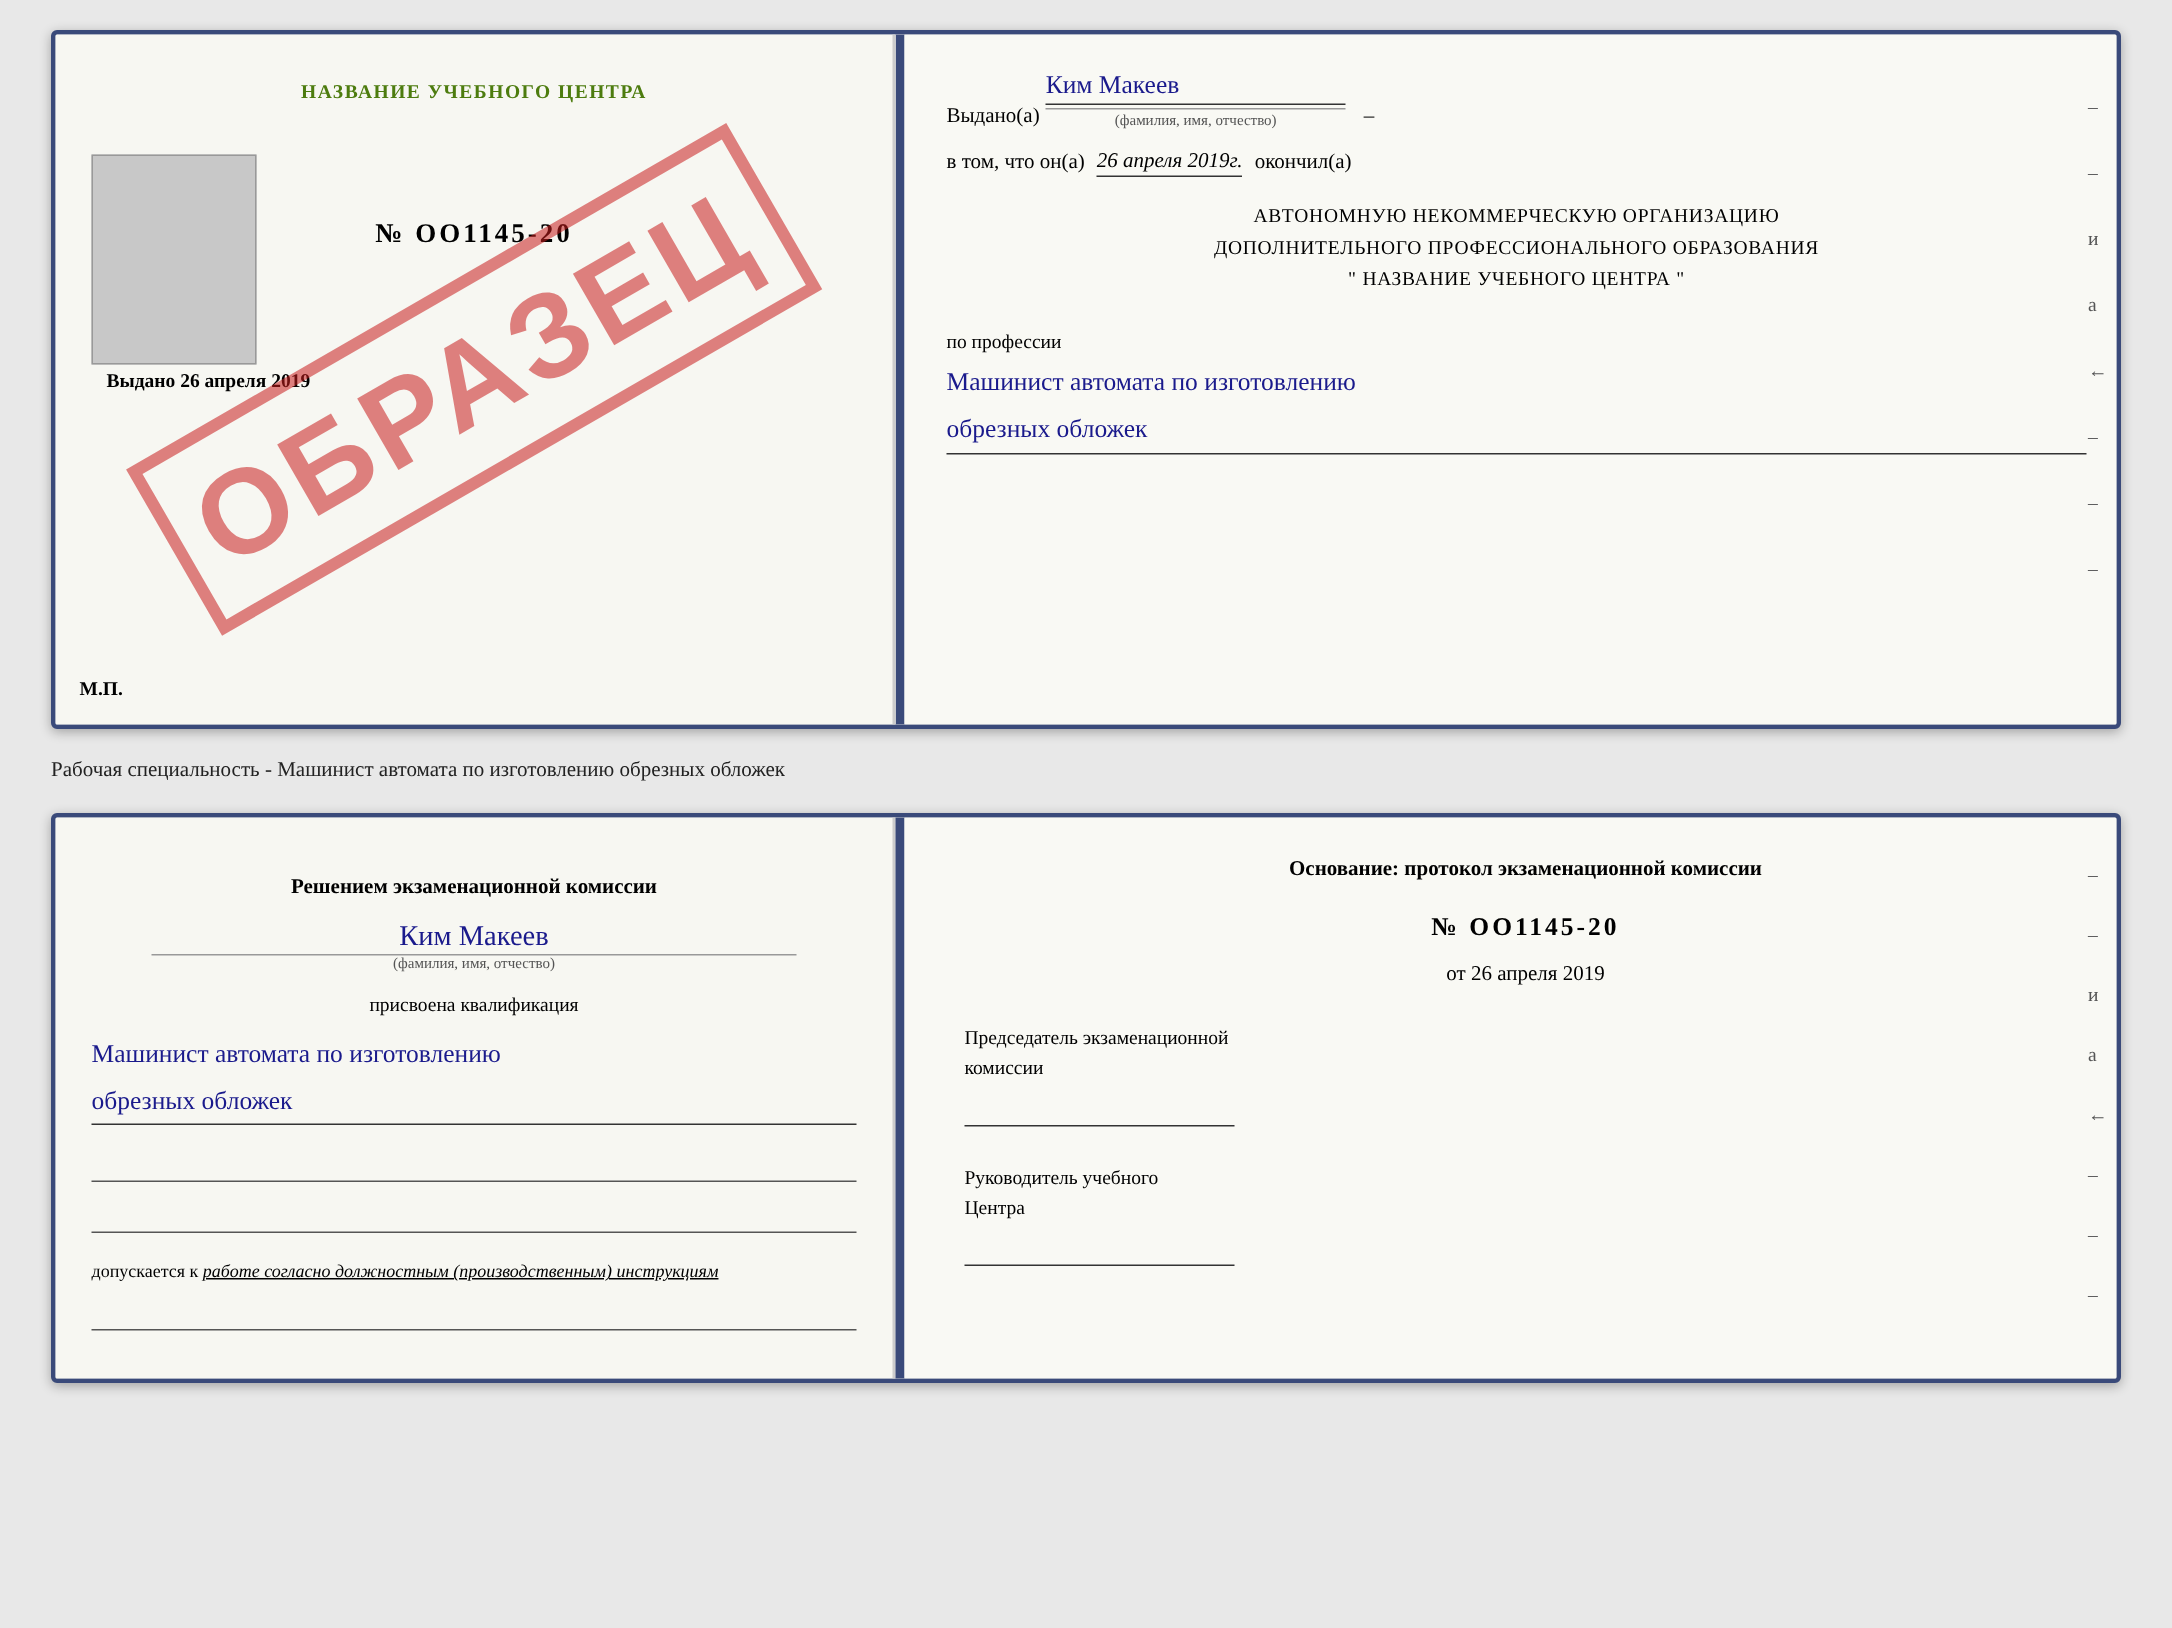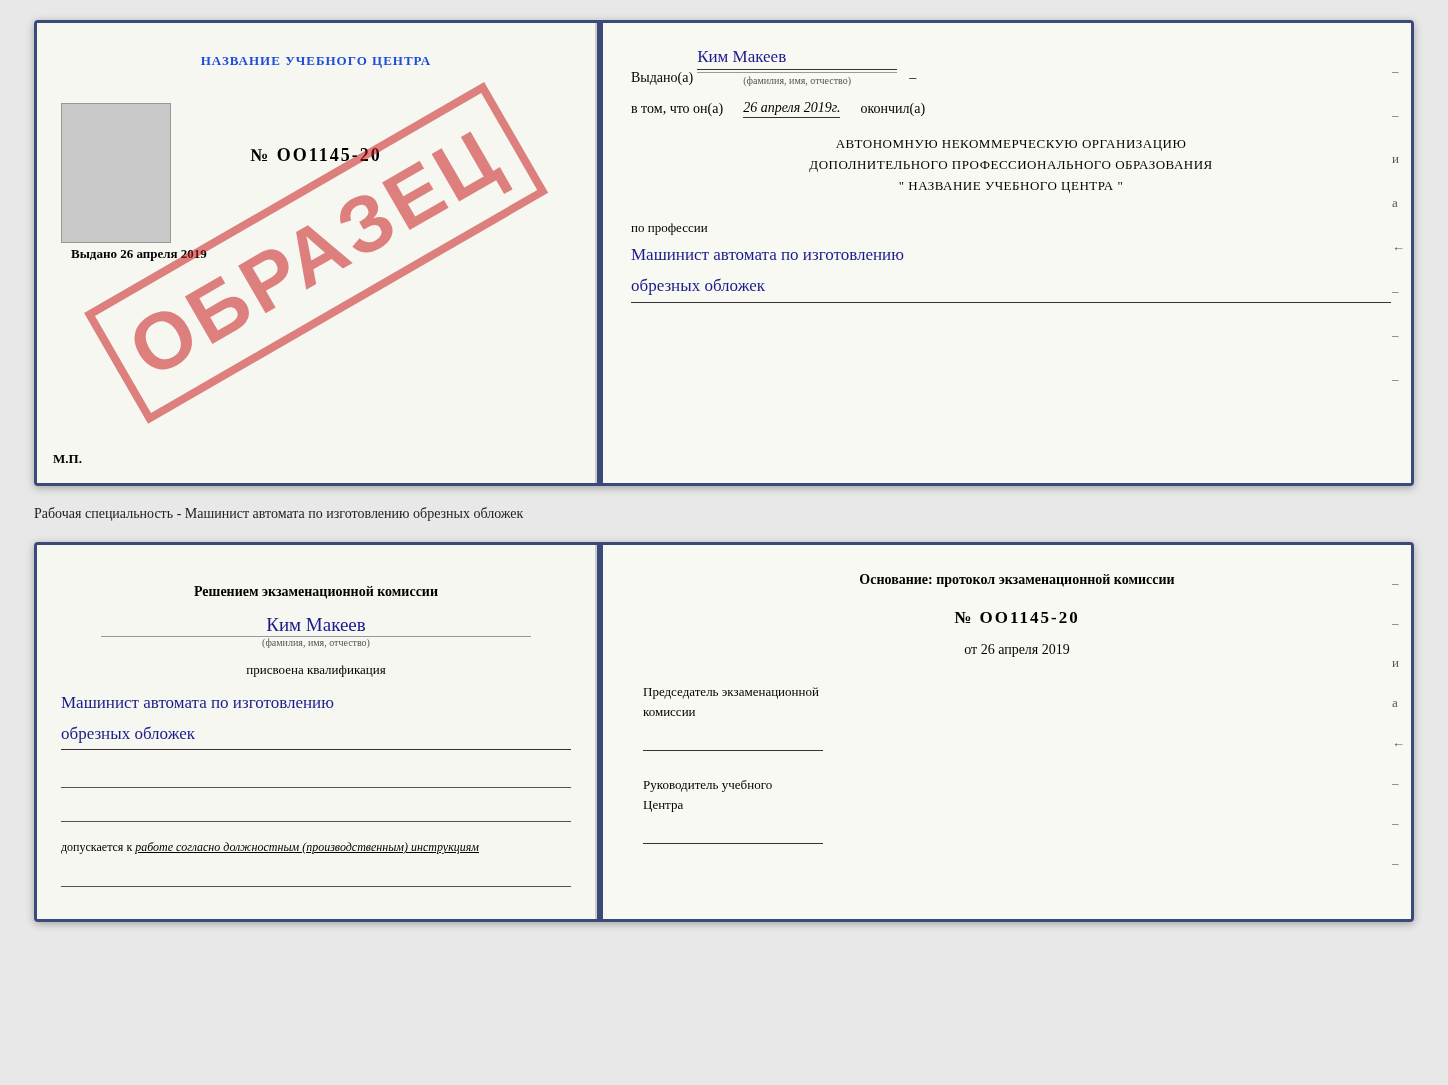--- a/index.html
+++ b/index.html
@@ -45,21 +45,21 @@
       min-height: 460px;
     }
 
     .cert-title {
       font-size: 13px;
       font-weight: bold;
       text-align: center;
       letter-spacing: 1px;
       text-transform: uppercase;
       margin-bottom: 16px;
-      color: #1d4ed8;
+      color: #4d7c0f;
     }
 
     .photo-placeholder {
       width: 110px;
       height: 140px;
       background: #c8c8c8;
       border: 1px solid #999;
       position: absolute;
       left: 24px;
       top: 80px;
@@ -158,21 +158,21 @@
       color: #555;
       border-top: 1px solid #999;
       padding-top: 2px;
       margin-top: 2px;
     }
 
     .date-line {
       font-size: 14px;
       display: flex;
       align-items: center;
-      gap: 20px;
+      gap: 8px;
     }
 
     .date-value {
       font-style: italic;
       border-bottom: 1px solid #333;
       padding-bottom: 1px;
     }
 
     .org-block {
       text-align: center;

